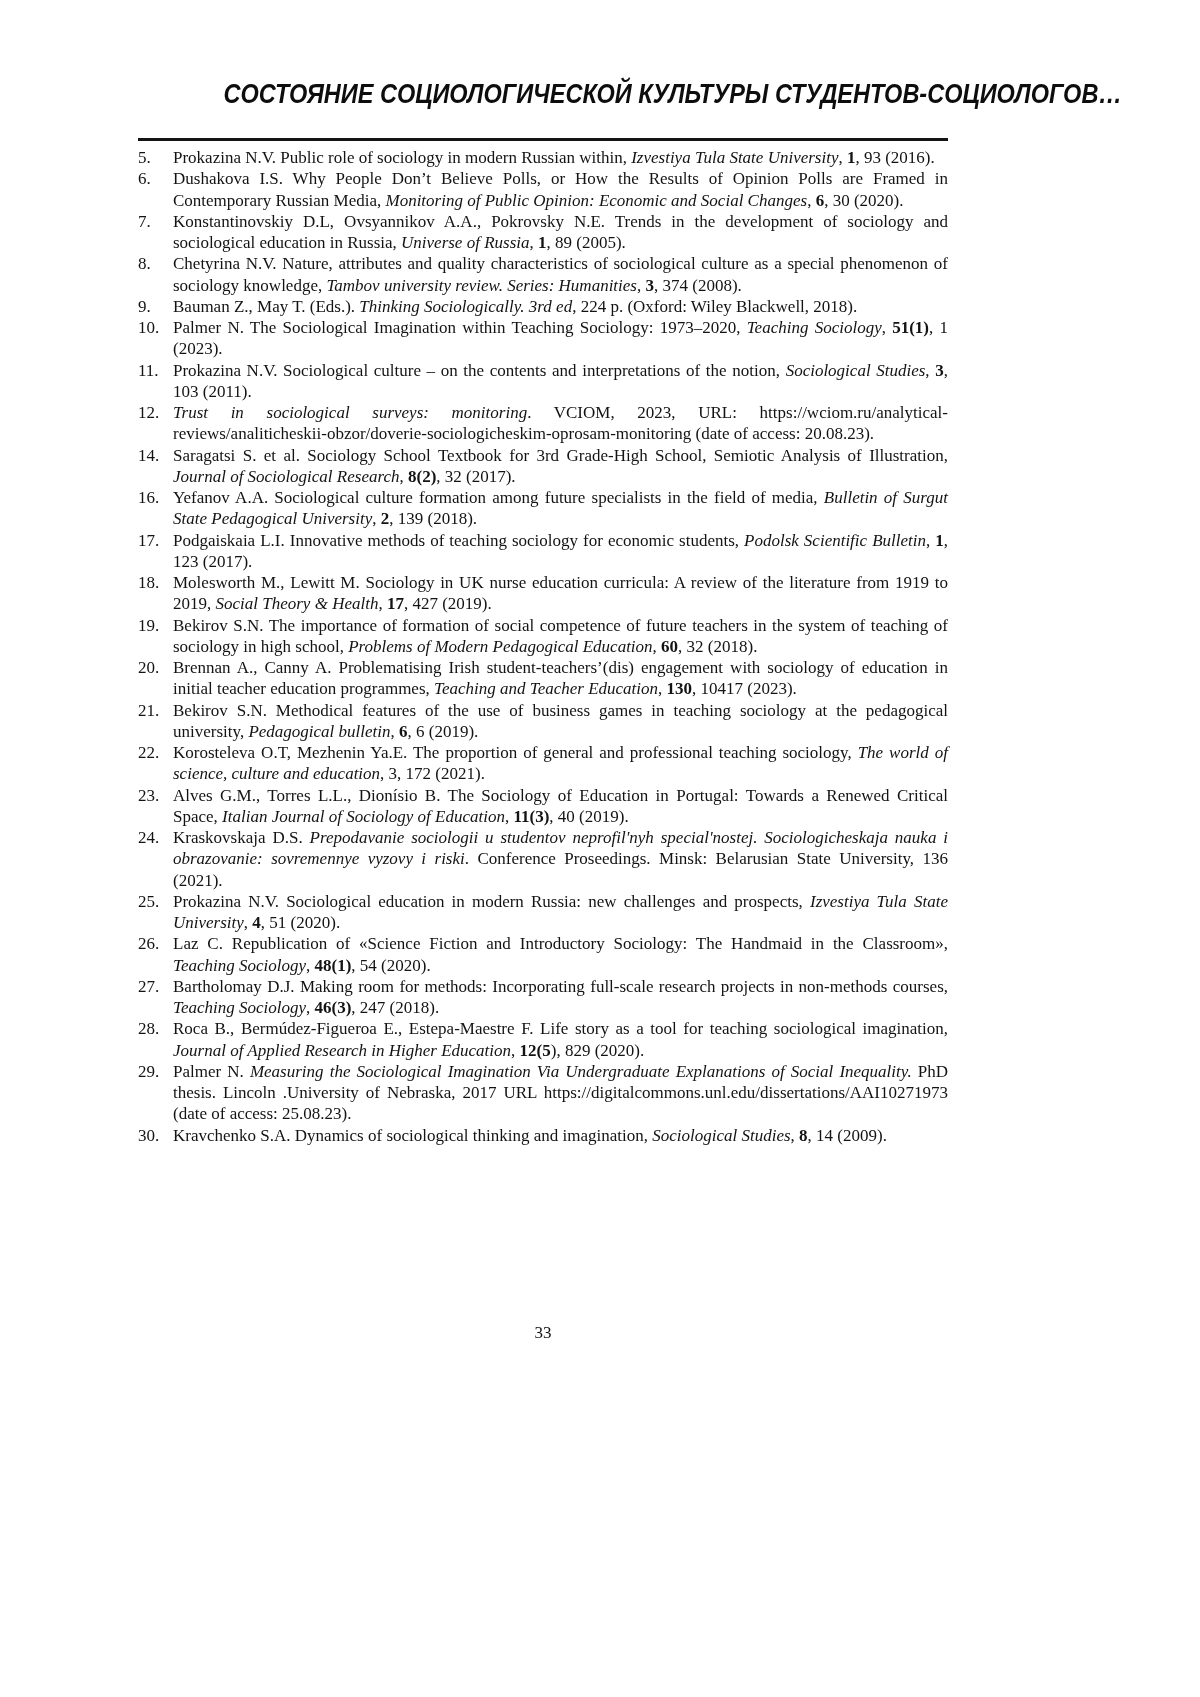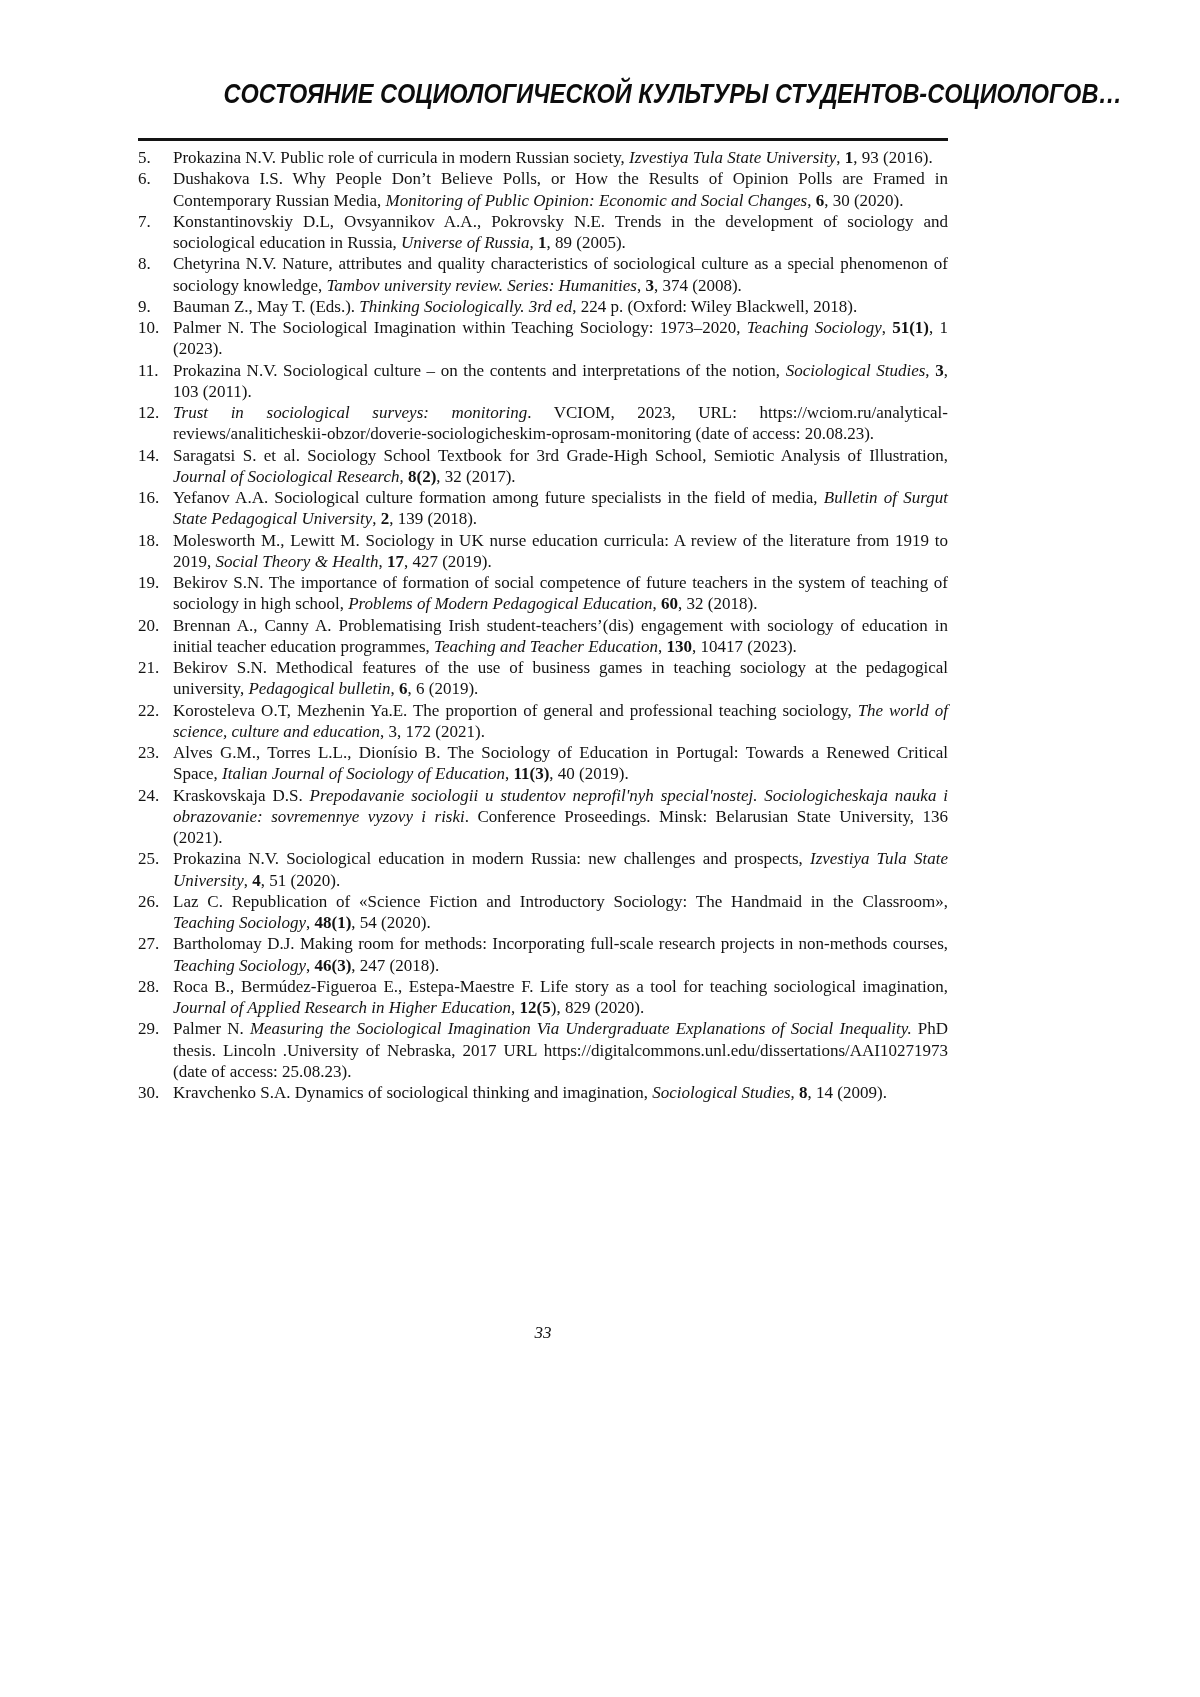--- a/index.html
+++ b/index.html
@@ -61,45 +61,45 @@
   .seg-i { font-style: italic; margin-top: 36px; }
   .seg-b { font-weight: bold; }
   .doc-footer {
     position: absolute;
     left: 138px; top: 1322px;
     width: 810px;
     text-align: center;
     font-size: 17px;
     line-height: 21px;
     color: #131313;
-    font-style: italic;
   }
 </style>
 </head>
 <body>
 
 <div class="page">
 
   <div class="doc-header">
     <span class="title">СОСТОЯНИЕ СОЦИОЛОГИЧЕСКОЙ КУЛЬТУРЫ СТУДЕНТОВ-СОЦИОЛОГОВ…</span>
   </div>
 
   <div class="header-rule"></div>
 
   <div class="refs">
-      <div class="ref"><span class="ref-num">5.</span><span class="ref-body"><span class="seg-r">Prokazina N.V. Public role of curricula in modern Russian society, </span><span class="seg-i">Izvestiya Tula State University</span><span class="seg-r">, </span><span class="seg-b">1</span><span class="seg-r">, 93 (2016).</span></span></div>
+      <div class="ref"><span class="ref-num">5.</span><span class="ref-body"><span class="seg-r">Prokazina N.V. Public role of sociology in modern Russian within, </span><span class="seg-i">Izvestiya Tula State University</span><span class="seg-r">, </span><span class="seg-b">1</span><span class="seg-r">, 93 (2016).</span></span></div>
       <div class="ref"><span class="ref-num">6.</span><span class="ref-body"><span class="seg-r">Dushakova I.S. Why People Don’t Believe Polls, or How the Results of Opinion Polls are Framed in Contemporary Russian Media, </span><span class="seg-i">Monitoring of Public Opinion: Economic and Social Changes</span><span class="seg-r">, </span><span class="seg-b">6</span><span class="seg-r">, 30 (2020).</span></span></div>
       <div class="ref"><span class="ref-num">7.</span><span class="ref-body"><span class="seg-r">Konstantinovskiy D.L, Ovsyannikov A.A., Pokrovsky N.E. Trends in the development of sociology and sociological education in Russia, </span><span class="seg-i">Universe of Russia</span><span class="seg-r">, </span><span class="seg-b">1</span><span class="seg-r">, 89 (2005).</span></span></div>
       <div class="ref"><span class="ref-num">8.</span><span class="ref-body"><span class="seg-r">Chetyrina N.V. Nature, attributes and quality characteristics of sociological culture as a special phenomenon of sociology knowledge, </span><span class="seg-i">Tambov university review. Series: Humanities</span><span class="seg-r">, </span><span class="seg-b">3</span><span class="seg-r">, 374 (2008).</span></span></div>
       <div class="ref"><span class="ref-num">9.</span><span class="ref-body"><span class="seg-r">Bauman Z., May T. (Eds.). </span><span class="seg-i">Thinking Sociologically. 3rd ed</span><span class="seg-r">, 224 p. (Oxford: Wiley Blackwell, 2018).</span></span></div>
       <div class="ref"><span class="ref-num">10.</span><span class="ref-body"><span class="seg-r">Palmer N. The Sociological Imagination within Teaching Sociology: 1973–2020, </span><span class="seg-i">Teaching Sociology</span><span class="seg-r">, </span><span class="seg-b">51(1)</span><span class="seg-r">, 1 (2023).</span></span></div>
       <div class="ref"><span class="ref-num">11.</span><span class="ref-body"><span class="seg-r">Prokazina N.V. Sociological culture – on the contents and interpretations of the notion, </span><span class="seg-i">Sociological Studies</span><span class="seg-r">, </span><span class="seg-b">3</span><span class="seg-r">, 103 (2011).</span></span></div>
       <div class="ref"><span class="ref-num">12.</span><span class="ref-body"><span class="seg-i">Trust in sociological surveys: monitoring</span><span class="seg-r">. VCIOM, 2023, URL: https://wciom.ru/analytical-reviews/analiticheskii-obzor/doverie-sociologicheskim-oprosam-monitoring (date of access: 20.08.23).</span></span></div>
       <div class="ref"><span class="ref-num">14.</span><span class="ref-body"><span class="seg-r">Saragatsi S. et al. Sociology School Textbook for 3rd Grade-High School, Semiotic Analysis of Illustration, </span><span class="seg-i">Journal of Sociological Research</span><span class="seg-r">, </span><span class="seg-b">8(2)</span><span class="seg-r">, 32 (2017).</span></span></div>
       <div class="ref"><span class="ref-num">16.</span><span class="ref-body"><span class="seg-r">Yefanov A.A. Sociological culture formation among future specialists in the field of media, </span><span class="seg-i">Bulletin of Surgut State Pedagogical University</span><span class="seg-r">, </span><span class="seg-b">2</span><span class="seg-r">, 139 (2018).</span></span></div>
+      <div class="ref"><span class="ref-num">17.</span><span class="ref-body"><span class="seg-r">Podgaiskaia L.I. Innovative methods of teaching sociology for economic students, </span><span class="seg-i">Podolsk Scientific Bulletin</span><span class="seg-r">, </span><span class="seg-b">1</span><span class="seg-r">, 123 (2017).</span></span></div>
       <div class="ref"><span class="ref-num">18.</span><span class="ref-body"><span class="seg-r">Molesworth M., Lewitt M. Sociology in UK nurse education curricula: A review of the literature from 1919 to 2019, </span><span class="seg-i">Social Theory &amp; Health</span><span class="seg-r">, </span><span class="seg-b">17</span><span class="seg-r">, 427 (2019).</span></span></div>
       <div class="ref"><span class="ref-num">19.</span><span class="ref-body"><span class="seg-r">Bekirov S.N. The importance of formation of social competence of future teachers in the system of teaching of sociology in high school, </span><span class="seg-i">Problems of Modern Pedagogical Education</span><span class="seg-r">, </span><span class="seg-b">60</span><span class="seg-r">, 32 (2018).</span></span></div>
       <div class="ref"><span class="ref-num">20.</span><span class="ref-body"><span class="seg-r">Brennan A., Canny A. Problematising Irish student-teachers’(dis) engagement with sociology of education in initial teacher education programmes, </span><span class="seg-i">Teaching and Teacher Education</span><span class="seg-r">, </span><span class="seg-b">130</span><span class="seg-r">, 10417 (2023).</span></span></div>
       <div class="ref"><span class="ref-num">21.</span><span class="ref-body"><span class="seg-r">Bekirov S.N. Methodical features of the use of business games in teaching sociology at the pedagogical university, </span><span class="seg-i">Pedagogical bulletin</span><span class="seg-r">, </span><span class="seg-b">6</span><span class="seg-r">, 6 (2019).</span></span></div>
       <div class="ref"><span class="ref-num">22.</span><span class="ref-body"><span class="seg-r">Korosteleva O.T, Mezhenin Ya.E. The proportion of general and professional teaching sociology, </span><span class="seg-i">The world of science, culture and education</span><span class="seg-r">, 3, 172 (2021).</span></span></div>
       <div class="ref"><span class="ref-num">23.</span><span class="ref-body"><span class="seg-r">Alves G.M., Torres L.L., Dionísio B. The Sociology of Education in Portugal: Towards a Renewed Critical Space, </span><span class="seg-i">Italian Journal of Sociology of Education</span><span class="seg-r">, </span><span class="seg-b">11(3)</span><span class="seg-r">, 40 (2019).</span></span></div>
       <div class="ref"><span class="ref-num">24.</span><span class="ref-body"><span class="seg-r">Kraskovskaja D.S. </span><span class="seg-i">Prepodavanie sociologii u studentov neprofil'nyh special'nostej. Sociologicheskaja nauka i obrazovanie: sovremennye vyzovy i riski</span><span class="seg-r">. Conference Proseedings. Minsk: Belarusian State University, 136 (2021).</span></span></div>
       <div class="ref"><span class="ref-num">25.</span><span class="ref-body"><span class="seg-r">Prokazina N.V. Sociological education in modern Russia: new challenges and prospects, </span><span class="seg-i">Izvestiya Tula State University</span><span class="seg-r">, </span><span class="seg-b">4</span><span class="seg-r">, 51 (2020).</span></span></div>
       <div class="ref"><span class="ref-num">26.</span><span class="ref-body"><span class="seg-r">Laz C. Republication of «Science Fiction and Introductory Sociology: The Handmaid in the Classroom», </span><span class="seg-i">Teaching Sociology</span><span class="seg-r">, </span><span class="seg-b">48(1)</span><span class="seg-r">, 54 (2020).</span></span></div>
       <div class="ref"><span class="ref-num">27.</span><span class="ref-body"><span class="seg-r">Bartholomay D.J. Making room for methods: Incorporating full-scale research projects in non-methods courses, </span><span class="seg-i">Teaching Sociology</span><span class="seg-r">, </span><span class="seg-b">46(3)</span><span class="seg-r">, 247 (2018).</span></span></div>

